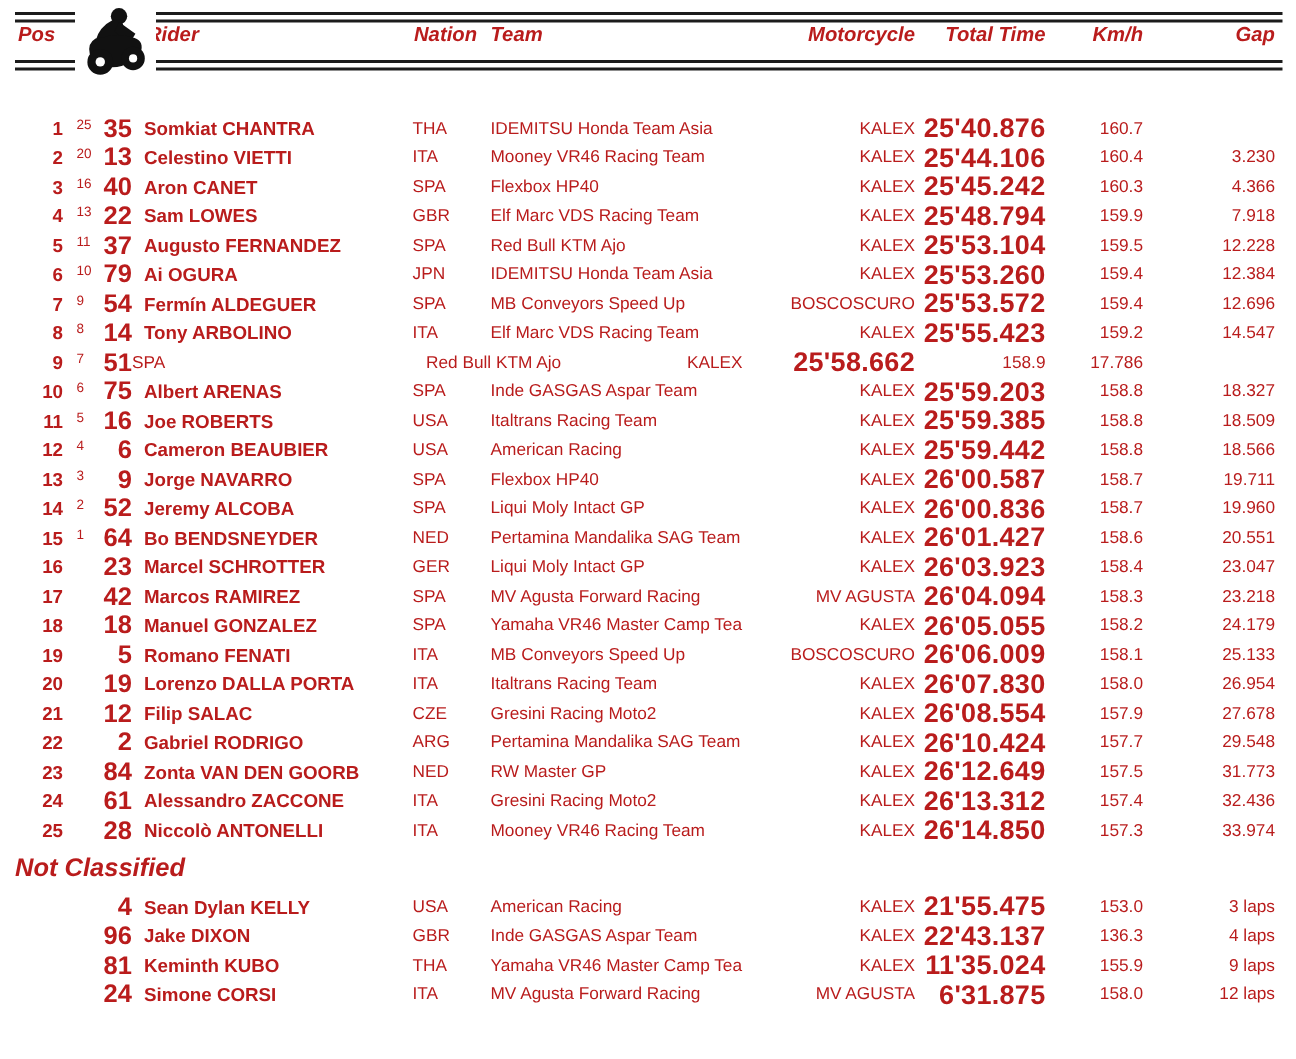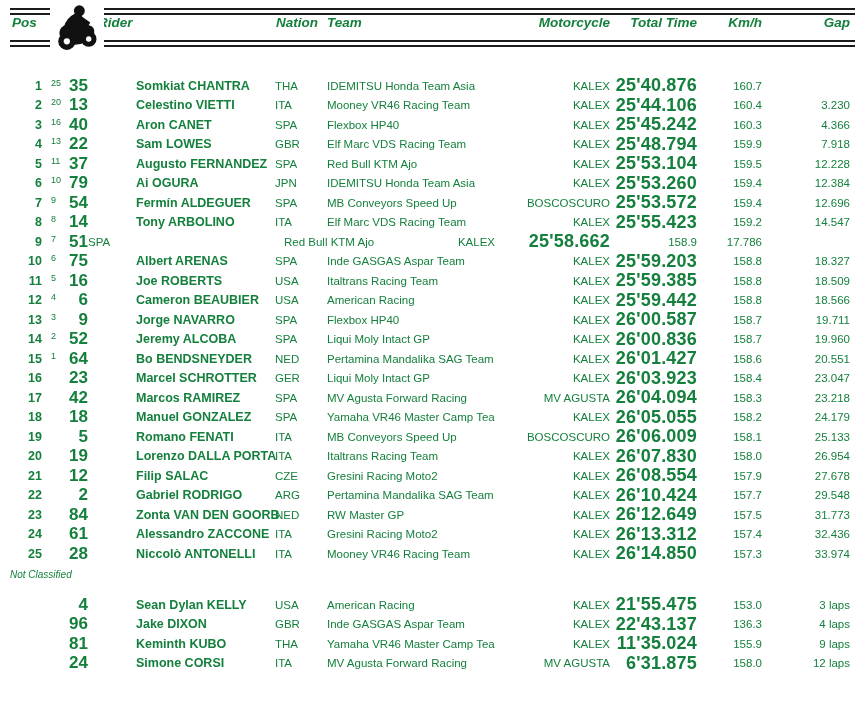--- a/index.html
+++ b/index.html
@@ -1,18 +1,18 @@
 <!DOCTYPE html>
 <html><head>
 <meta charset="utf-8">
 <style>
   html,body{margin:0;padding:0;background:#ffffff;}
   .sheet{
     position:relative;width:864px;height:706px;background:#ffffff;
-    font-family:"Liberation Sans",sans-serif;color:#15803d;overflow:hidden;
+    font-family:"Liberation Sans",sans-serif;color:#b91c1c;overflow:hidden;
   }
   .rule{position:absolute;left:10px;width:845px;height:3px;
     border-top:2px solid #1c1c1c;border-bottom:2px solid #1c1c1c;}
   .rule-top{top:8px;}
   .rule-mid{top:40px;}
   .grid{display:grid;grid-template-columns:42px 24px 22px 187px 43px 177px 115px 87px 65px 88px;width:850px;}
   .header-row{position:absolute;top:15px;left:0;font-style:italic;font-weight:bold;font-size:13.5px;z-index:1;}
   .h{white-space:nowrap;}
   .h-pos{padding-left:12px;}
   .h-rider{padding-left:10px;}
@@ -25,28 +25,28 @@
   .icon-box{position:absolute;left:50px;top:1px;width:54px;height:53px;background:#ffffff;z-index:2;
     display:flex;align-items:center;justify-content:center;}
   .rows{position:absolute;left:0;}
   .rows-classified{top:75px;}
   .rows-nc{top:594px;}
   .row{height:19.5px;align-items:center;}
   .c{white-space:nowrap;overflow:visible;font-size:11.5px;}
   .c-pos{text-align:right;font-weight:bold;font-size:12.5px;}
   .c-pts{font-size:9px;padding-left:9px;position:relative;top:-3px;}
   .c-num{text-align:right;font-weight:bold;font-size:17px;}
-  .c-name{padding-left:8px;font-weight:bold;font-size:12.5px;margin-left:40px;}
+  .c-name{padding-left:8px;font-weight:bold;font-size:12.5px;}
   .c-nation{text-align:left;}
   .c-team{padding-left:9px;}
   .c-moto{text-align:right;}
   .c-time{text-align:right;font-weight:bold;font-size:18px;letter-spacing:.2px;}
   .c-kmh{text-align:right;}
   .c-gap{text-align:right;}
-  .nc-label{position:absolute;left:10px;top:569px;font-weight:normal;font-style:italic;font-size:10px;}
+  .nc-label{position:absolute;left:10px;top:569px;font-weight:bold;font-style:italic;font-size:17px;}
 </style>
 </head>
 <body>
 
 <div class="sheet">
 
   <div class="rule rule-top"></div>
   <div class="rule rule-mid"></div>
 
   <div class="icon-box">

